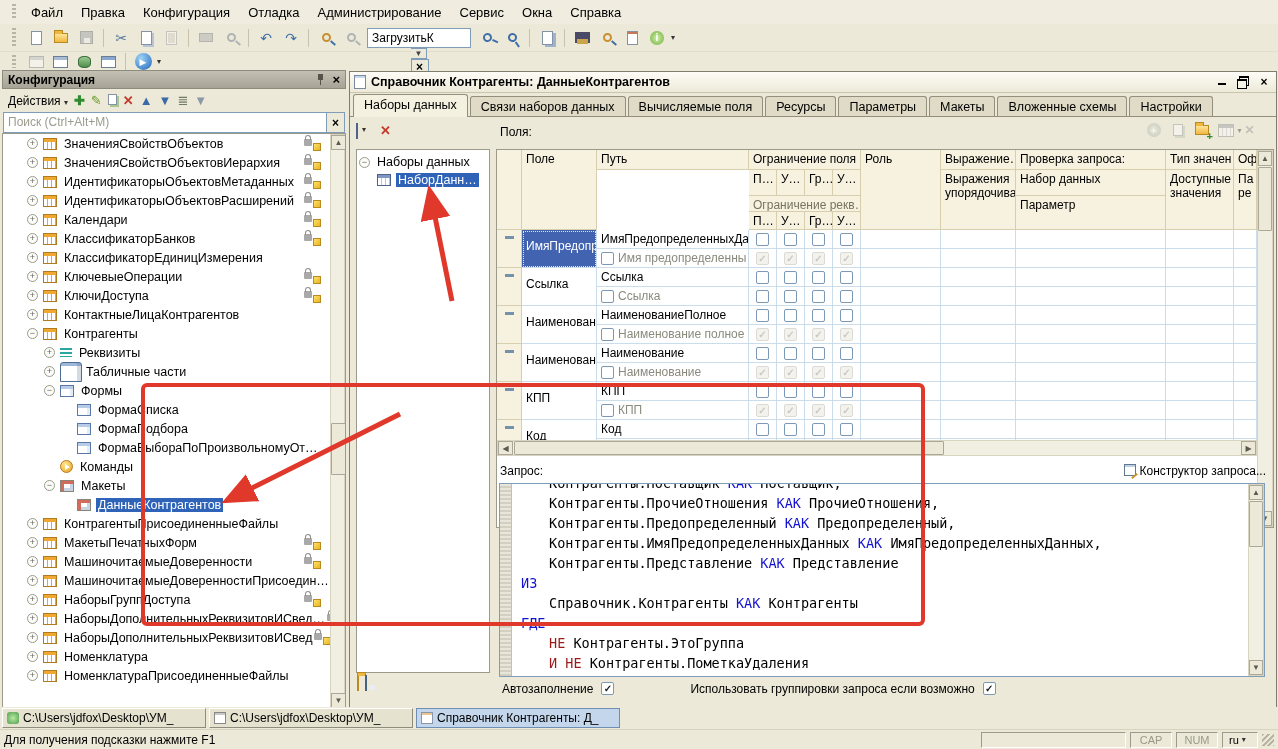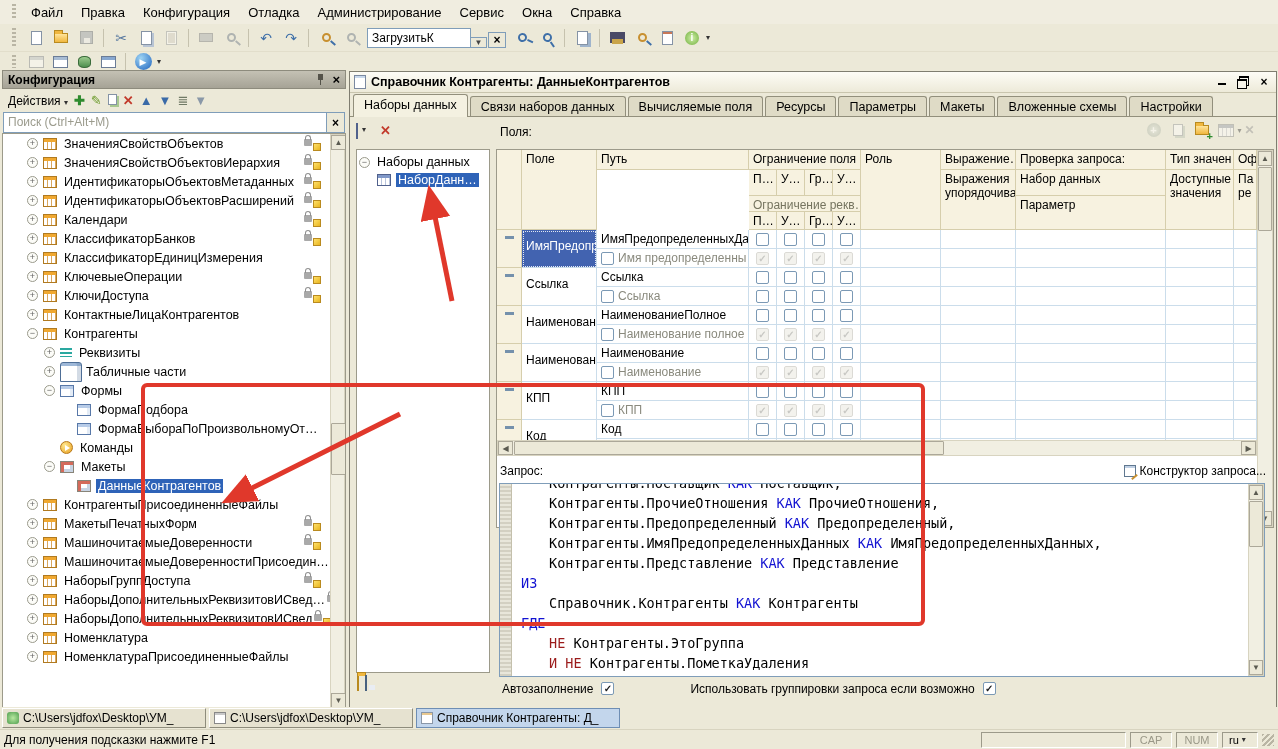--- a/index.html
+++ b/index.html
@@ -29,21 +29,21 @@
   .i-floppy::after { content:""; position:absolute; left:3px; bottom:0; width:6px; height:5px; background:#E9EDF3; }
   .i-glyph { font-size:14px; line-height:1; }
   .i-mag { width:9px; height:9px; border:2px solid #3E6FA8; border-radius:50%; position:relative; }
   .i-mag::after { content:""; position:absolute; left:6px; top:7px; width:6px; height:2px; background:#3E6FA8; transform:rotate(40deg); }
   .i-info { width:14px; height:14px; border-radius:50%; background:radial-gradient(#CFEFA8,#6FAE3B); color:#fff; font-weight:bold; font-size:10px; display:flex; align-items:center; justify-content:center; }
   .i-cap { width:15px; height:11px; background:#4A4A66; position:relative; }
   .i-cap::before { content:""; position:absolute; left:2px; top:7px; width:11px; height:5px; background:#C9A44A; }
   .i-db { width:13px; height:12px; background:linear-gradient(#9CCB8E,#4E8F4E); border:1px solid #3A6B3A; border-radius:6px/4px; }
   .i-winf { width:15px; height:12px; background:#fff; border:1px solid #6B7C96; box-shadow:inset 0 3px 0 #A8BCD4; }
   .i-play { width:17px; height:17px; border-radius:50%; background:radial-gradient(circle at 35% 30%, #9ED4F4, #1E63BE); display:flex; align-items:center; justify-content:center; color:#fff; font-size:9px; }
-  .combo { height:20px; display:flex; align-items:flex-end; margin:4px 2px; }
+  .combo { height:20px; display:flex; align-items:center; margin:4px 2px;flex-direction:column; }
   .combo .val { width:104px; background:#fff; border:1px solid #7F9DB9; padding:2px 4px; font-size:12px; }
   .combo .dd { width:16px; background:#ECE9D8; border:1px solid #7F9DB9; border-left:none; display:flex; align-items:center; justify-content:center; font-size:8px; color:#444; }
   .combo .cx { width:18px; margin-left:1px; border:1px solid #7F9DB9; display:flex; align-items:center; justify-content:center; font-weight:bold; }
 
   
   #config-panel { left:2px; top:70px; width:344px; height:640px; }
   .cp-title { height:19px; background:linear-gradient(#C4C1B4,#A6A396); border:1px solid #8D8B7D; display:flex; align-items:center; padding:0 5px; font-weight:bold; }
   .cp-title .sp { flex:1; }
   .cp-pin { width:7px; height:11px; position:relative; margin-right:8px; }
   .cp-pin::before { content:""; position:absolute; left:1px; top:0; width:5px; height:6px; background:#55534A; }
@@ -126,21 +126,21 @@
   .cb.onb::after { content:"✓"; font-size:10px; font-weight:bold; color:#1A1A1A; }
   .ckc { justify-content:center; }
 
   
   #ft-vsb { left:907px; top:78px; width:16px; height:377px; }
   #ft-hsb { left:147px; top:368px; width:760px; height:16px; }
 
   
   #red-box { left:141px; top:383px; width:784px; height:243px; border:4px solid #E0382B; border-radius:6px; pointer-events:none; z-index:40; }
   .q-head { left:150px; top:390px; width:766px; height:18px; display:flex; align-items:center; }
-  .q-link { margin-left:auto; display:flex; align-items:center; gap:4px; }
+  .q-link { margin-left:auto; display:flex; align-items:flex-start; gap:4px; }
   .q-link .qi { width:12px; height:12px; background:#fff; border:1px solid #607890; box-shadow:inset 0 2px 0 #C0D0E4; position:relative; }
   .q-link .qi::after { content:""; position:absolute; right:-3px; bottom:-2px; width:7px; height:2px; background:#C89030; transform:rotate(-40deg); }
   #q-editor { left:149px; top:411px; width:766px; height:194px; background:#fff; border:1px solid #7F9DB9; overflow:hidden; }
   #q-gutter { position:absolute; left:0; top:0; width:12px; height:100%;
       background:repeating-linear-gradient(#E8E6DA 0 2px, #D3D0C2 2px 4px); border-right:1px solid #C4C0AC; }
   #q-lines { position:absolute; left:13px; top:-11px; right:17px; font-family:"DejaVu Sans Mono",monospace; font-size:13.5px; line-height:20px; white-space:pre; }
   .kw-b { color:#1313D2; }
   .kw-r { color:#9B1B1B; }
   #q-vsb { left:898px; top:412px; width:16px; height:192px; }
   .q-checks { left:152px; top:608px; width:760px; height:17px; display:flex; align-items:center; gap:8px; }
@@ -406,20 +406,25 @@
         </div>
         <div class="trow" style="padding-left: 41px;">
           <span class="texp">+</span>
           <span class="tico tab"></span>
           <span class="tlbl">Табличные части</span>
         </div>
         <div class="trow" style="padding-left: 41px;">
           <span class="texp">−</span>
           <span class="tico form"></span>
           <span class="tlbl">Формы</span>
+        </div>
+        <div class="trow" style="padding-left: 58px;">
+          <span style="width: 16px;"></span>
+          <span class="tico form"></span>
+          <span class="tlbl">ФормаСписка</span>
         </div>
         <div class="trow" style="padding-left: 58px;">
           <span style="width: 16px;"></span>
           <span class="tico form"></span>
           <span class="tlbl">ФормаПодбора</span>
         </div>
         <div class="trow" style="padding-left: 58px;">
           <span style="width: 16px;"></span>
           <span class="tico form"></span>
           <span class="tlbl">ФормаВыбораПоПроизвольномуОт…</span>

